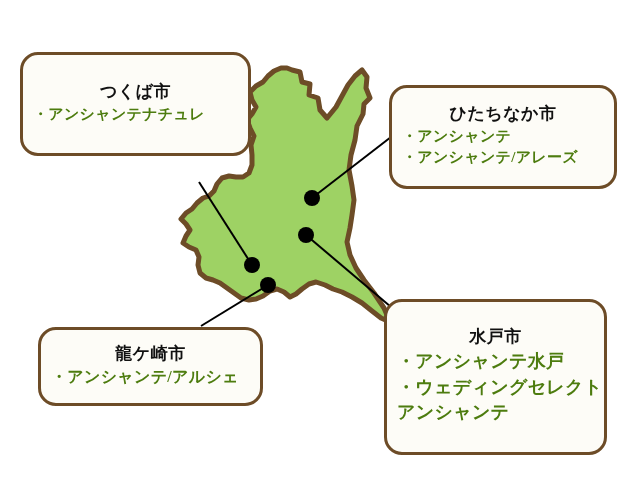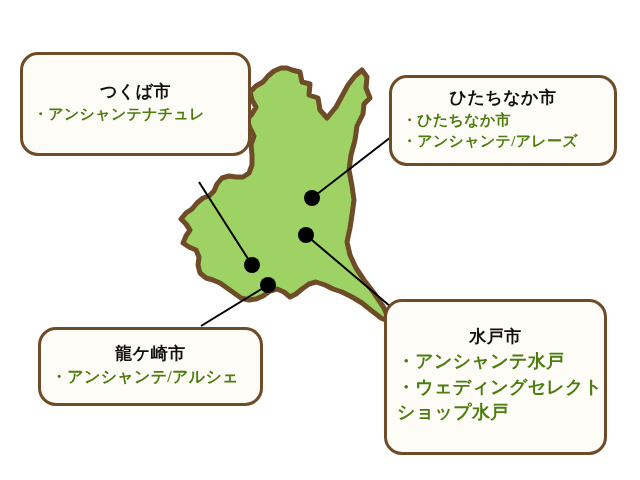--- a/index.html
+++ b/index.html
@@ -44,21 +44,21 @@
   .callout-item {
     text-align: left;
     font-weight: bold;
     font-size: 16px;
     line-height: 1.42;
     color: #4d7c0f;
     letter-spacing: 0.3px;
     white-space: nowrap;
   }
   .cb-tsukuba   { left: 20px;  top: 52px;  width: 231px; height: 104px; }
-  .cb-hitachi   { left: 389px; top: 75px;  width: 228px; height: 91px; }
+  .cb-hitachi   { left: 389px; top: 85px;  width: 228px; height: 104px; }
   .cb-mito      { left: 384px; top: 299px; width: 223px; height: 156px; }
   .cb-ryugasaki { left: 38px;  top: 327px; width: 225px; height: 79px;  }
   .cb-mito .callout-item { font-size: 18px; }
   .cb-hitachi .callout-item { font-size: 15px; }
   .cb-tsukuba .callout-item { font-size: 15px; }
 </style>
 </head>
 <body>
 
 <div id="stage">
@@ -99,29 +99,29 @@
     </g>
   </svg>
 
   <div class="callout cb-tsukuba" style="border-color: rgb(109, 76, 39); background: rgb(253, 252, 247);">
     <div class="callout-title">つくば市</div>
     <div class="callout-item">・アンシャンテナチュレ</div>
   </div>
 
   <div class="callout cb-hitachi" style="border-color: rgb(109, 76, 39); background: rgb(253, 252, 247);">
     <div class="callout-title">ひたちなか市</div>
-    <div class="callout-item">・ひたちなか市</div>
+    <div class="callout-item">・アンシャンテ</div>
     <div class="callout-item">・アンシャンテ/アレーズ</div>
   </div>
 
   <div class="callout cb-mito" style="border-color: rgb(109, 76, 39); background: rgb(253, 252, 247);">
     <div class="callout-title">水戸市</div>
     <div class="callout-item">・アンシャンテ水戸</div>
     <div class="callout-item">・ウェディングセレクト</div>
-    <div class="callout-item">ショップ水戸</div>
+    <div class="callout-item">アンシャンテ</div>
   </div>
 
   <div class="callout cb-ryugasaki" style="border-color: rgb(109, 76, 39); background: rgb(253, 252, 247);">
     <div class="callout-title">龍ケ崎市</div>
     <div class="callout-item">・アンシャンテ/アルシェ</div>
   </div>
 
 </div>
 
 </body></html>

